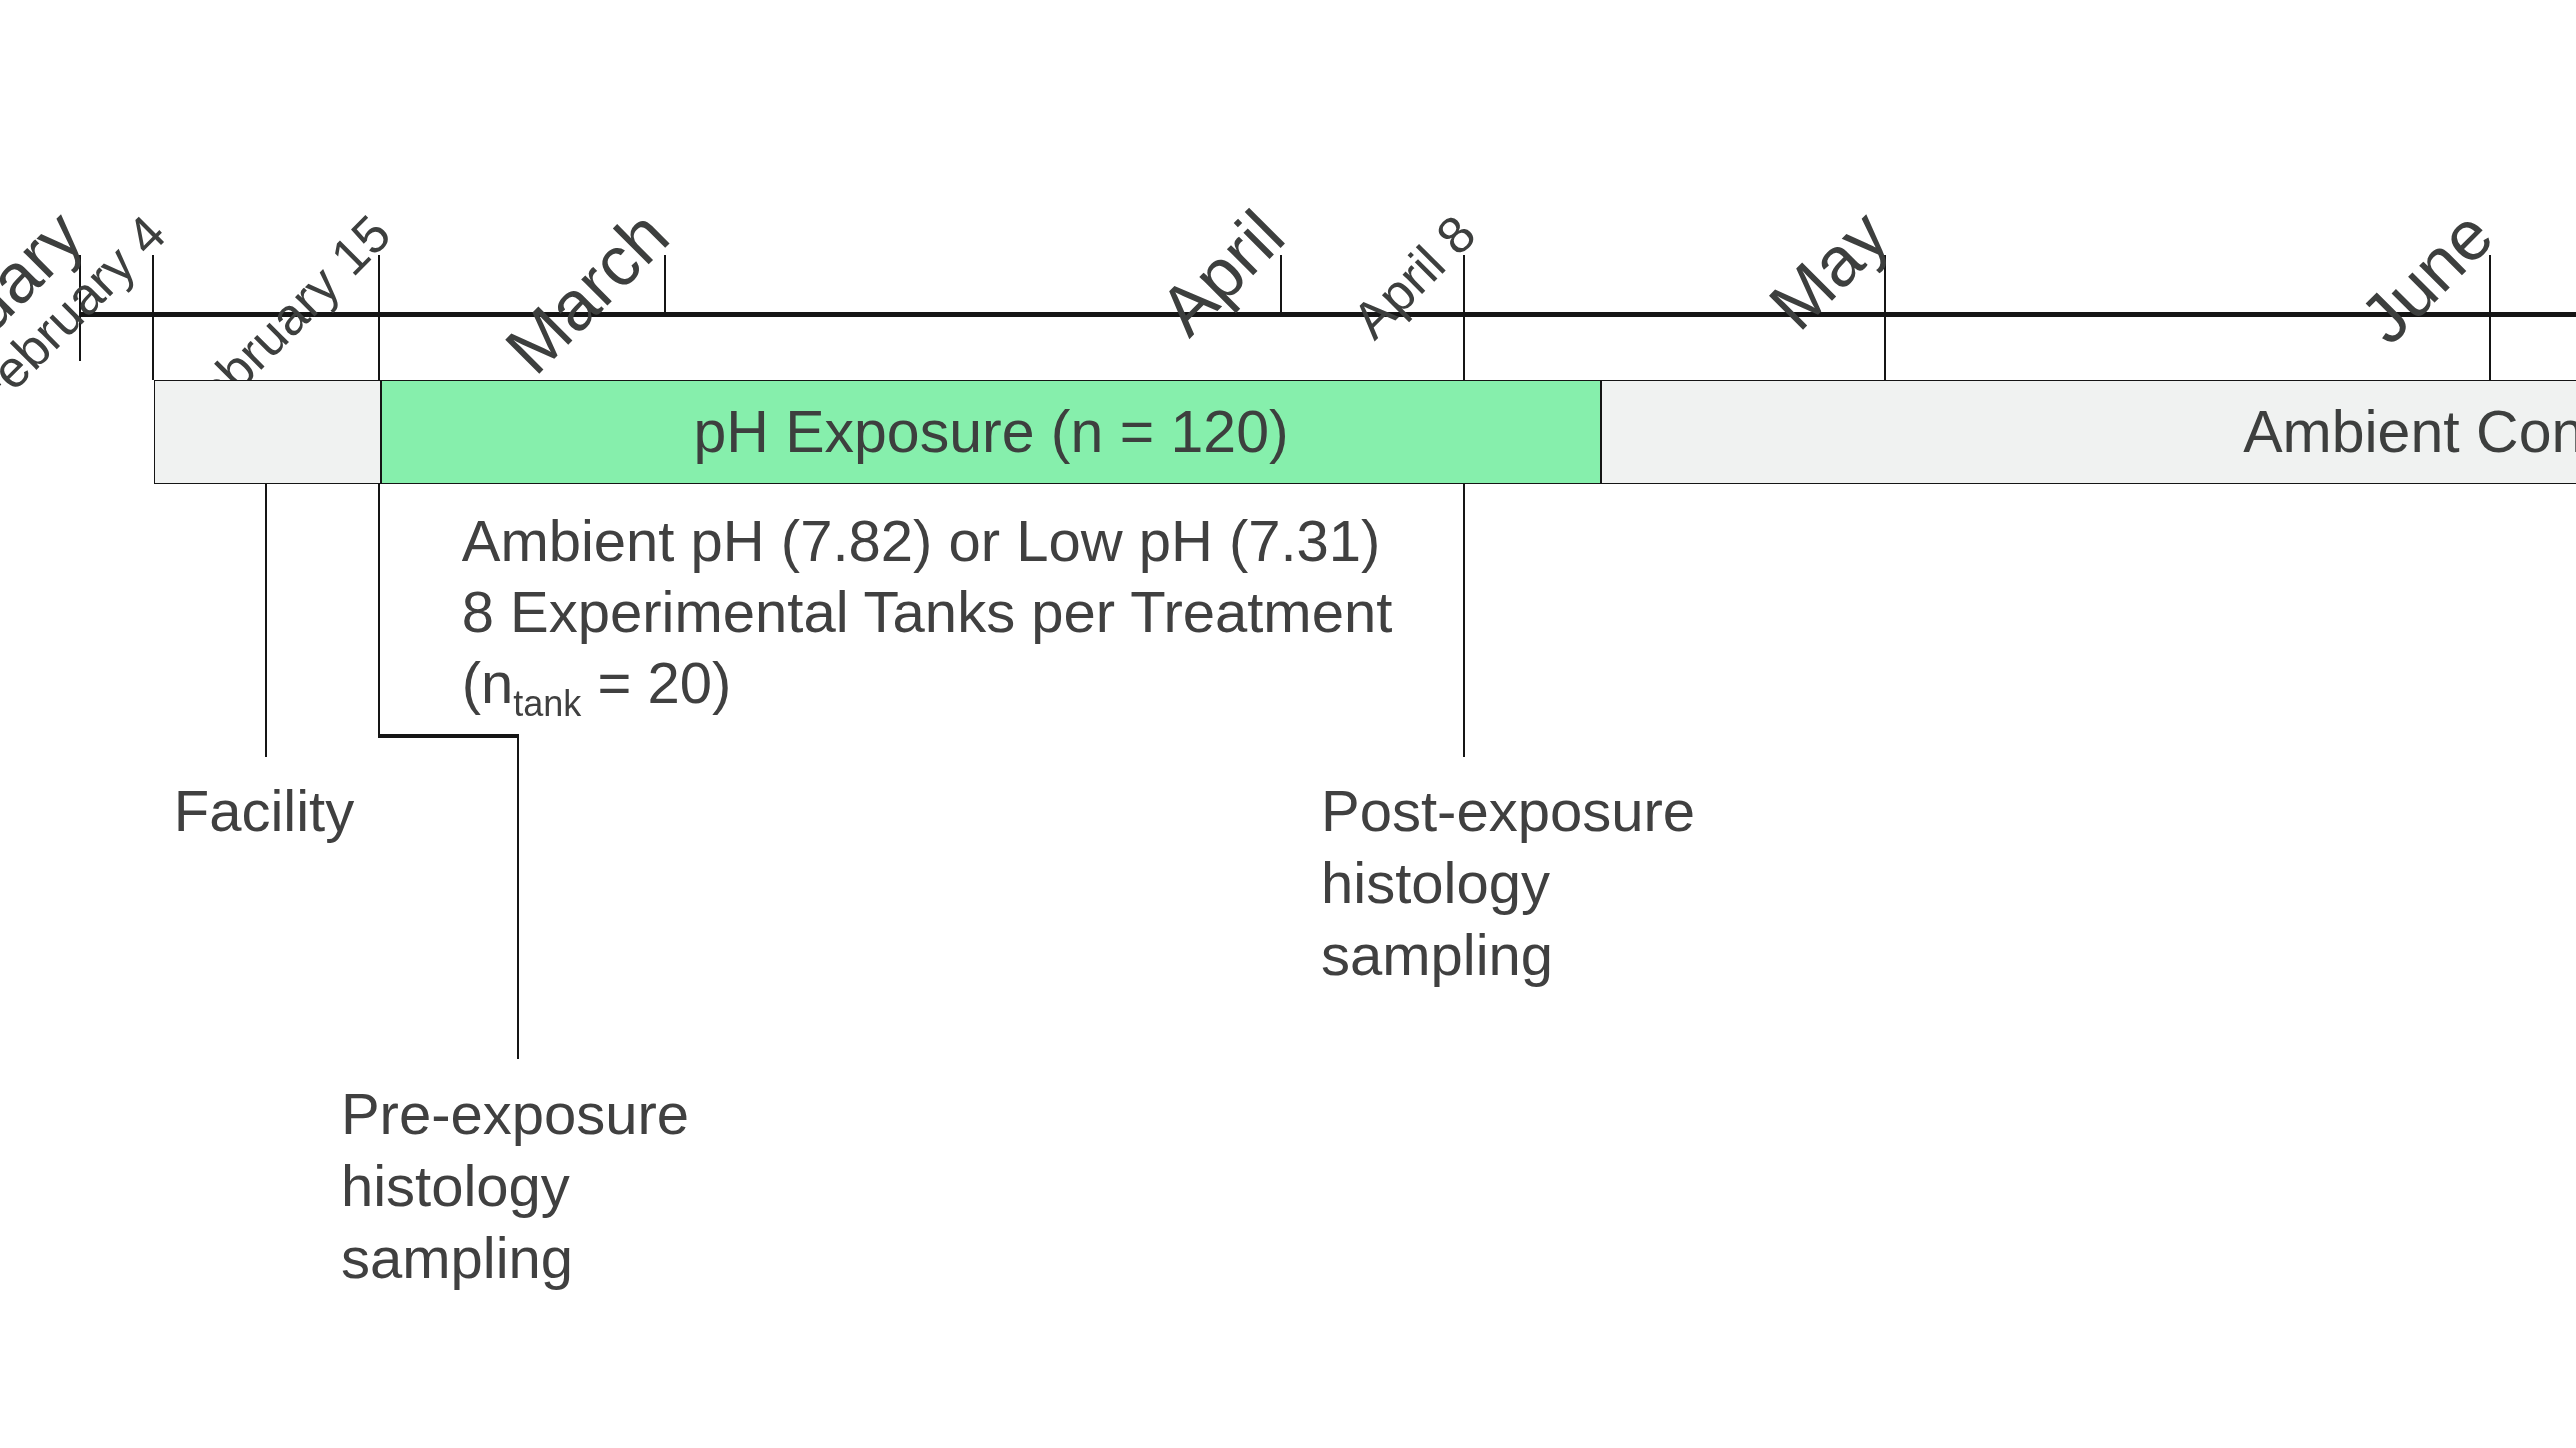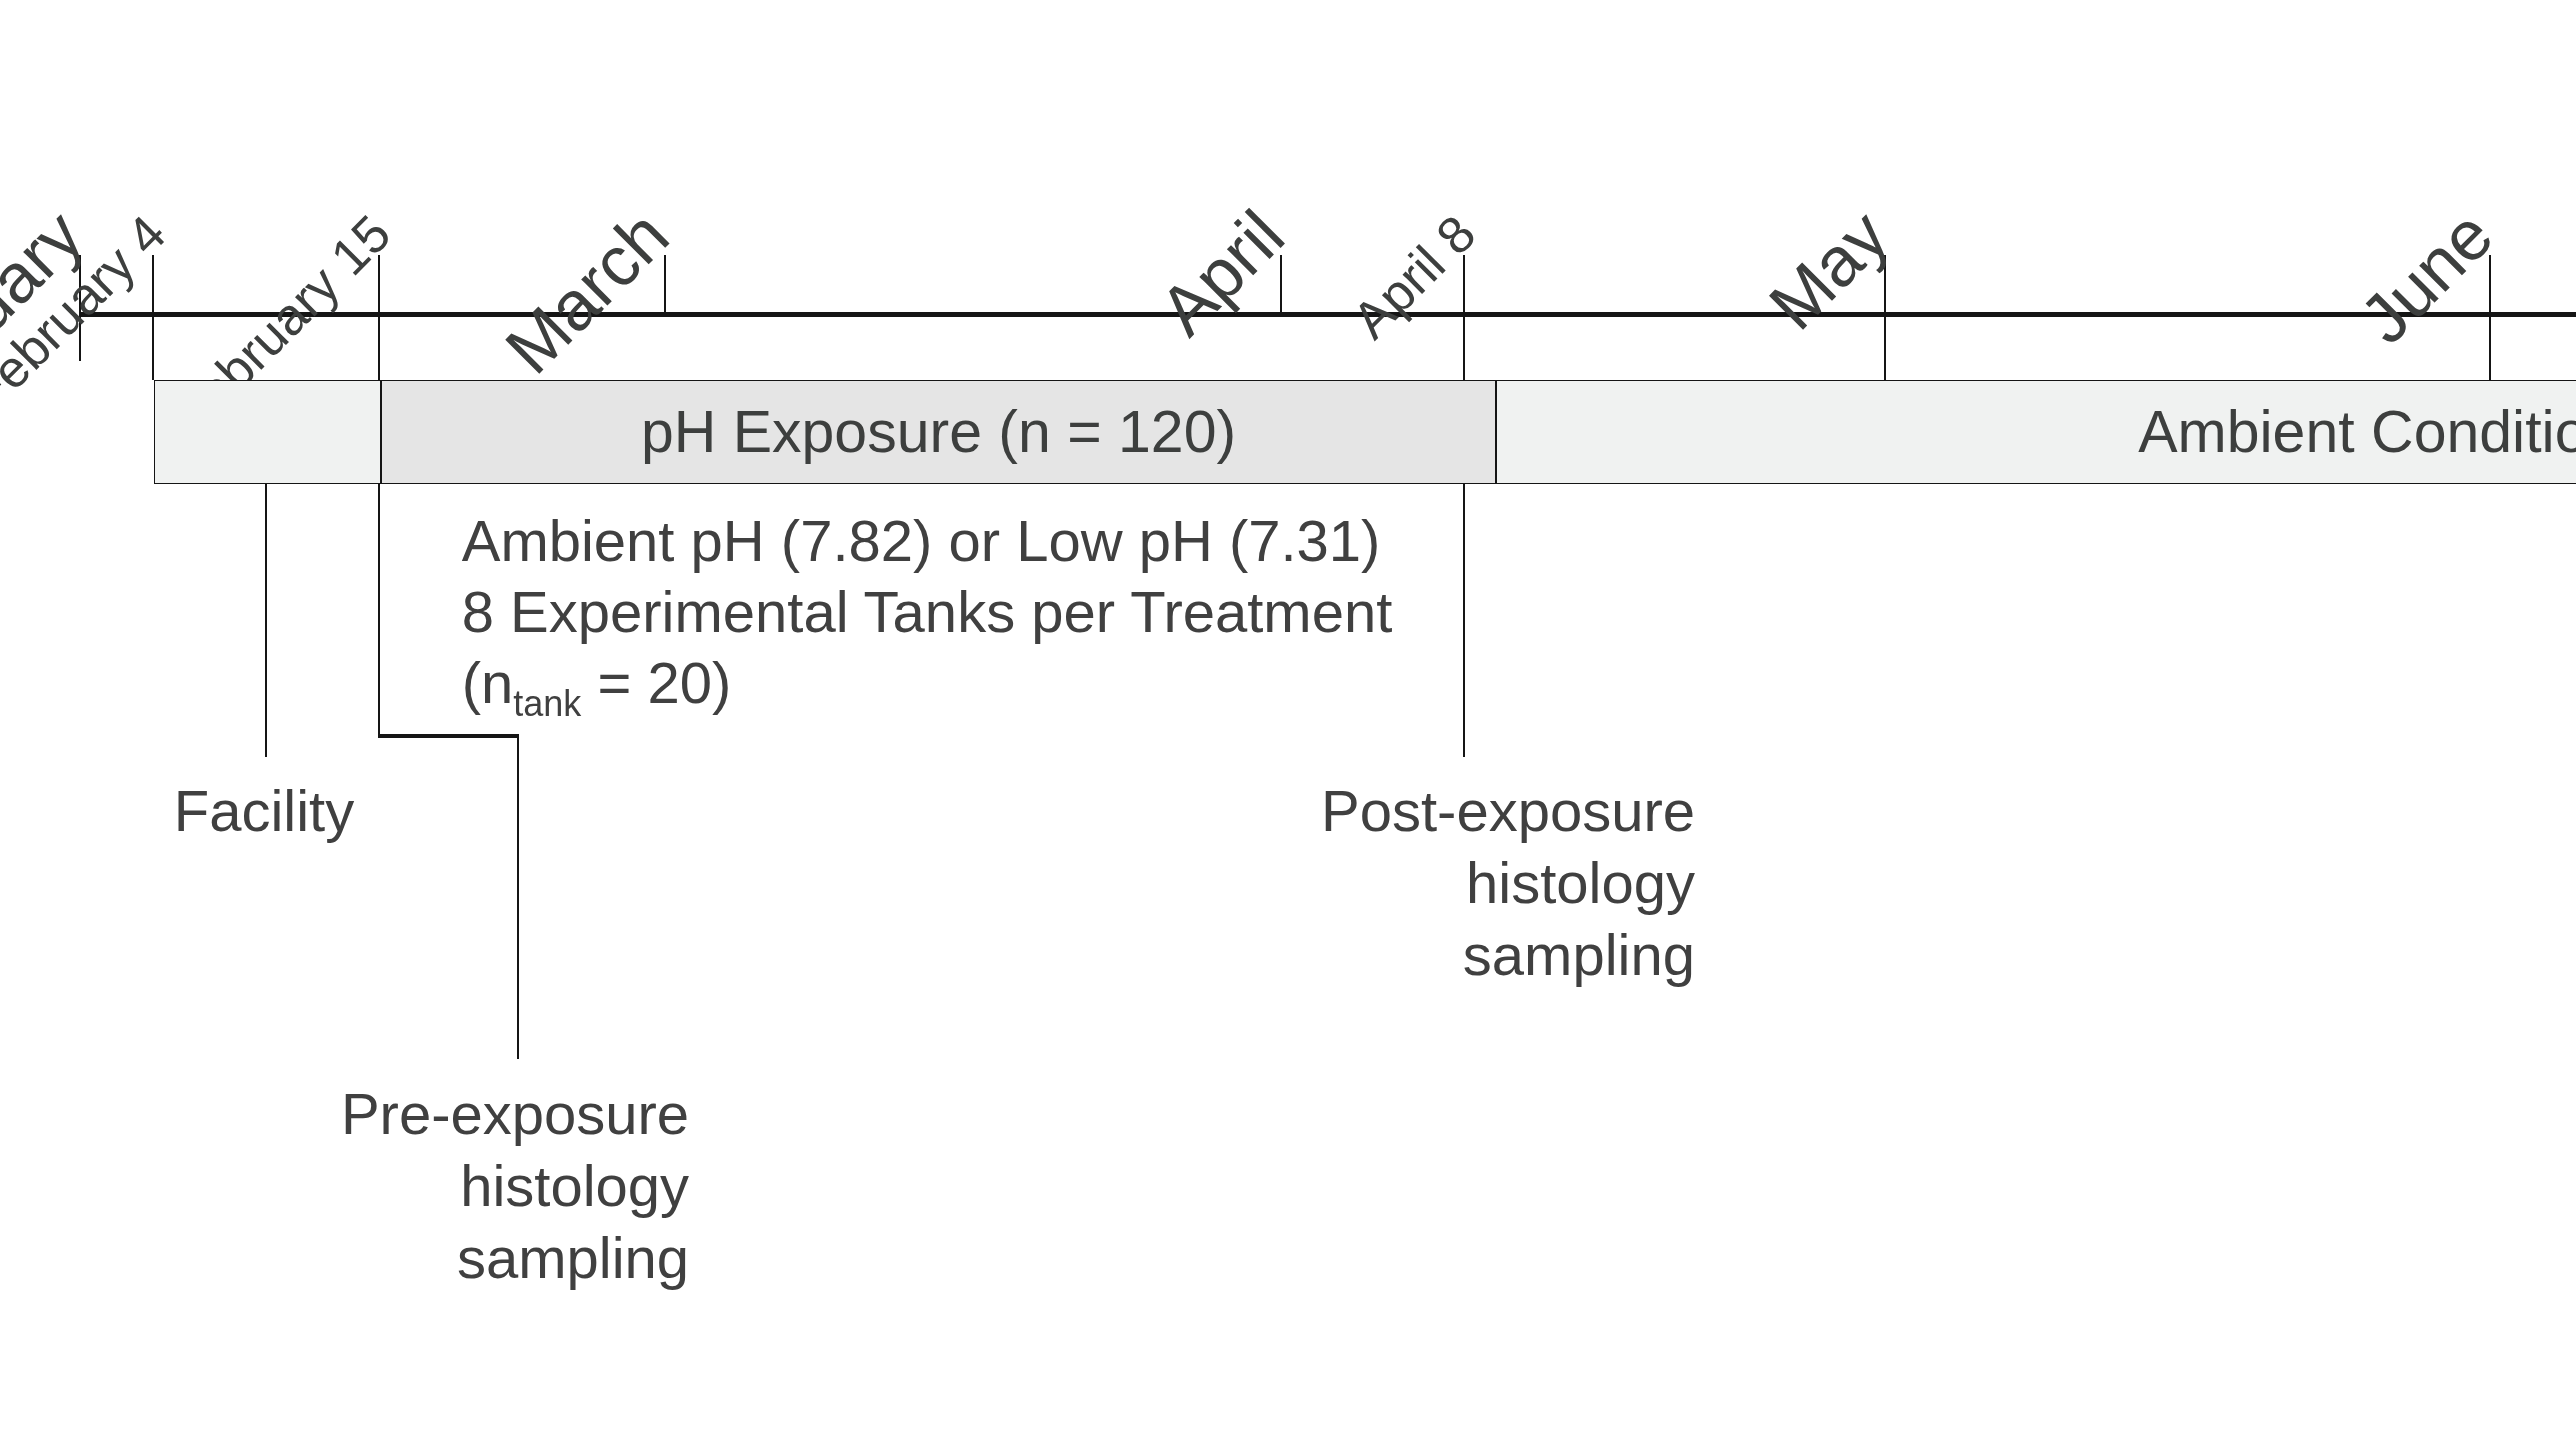--- a/index.html
+++ b/index.html
@@ -34,21 +34,21 @@
     height:100%;
     box-sizing:border-box;
     display:flex;align-items:center;justify-content:center;
     font-size:59px;color:#3d3f3e;white-space:nowrap;
   }
   .bar-seg + .bar-seg{border-left:2.1px solid #151515;}
   .stroke{position:absolute;background:#151515;}
   .callout-label{
     position:absolute;
     transform:translateX(-50%);
-    text-align:right;
+    text-align:left;
     font-size:58px;line-height:72px;color:#404040;white-space:nowrap;
   }
   .annotation{
     position:absolute;
     transform:translateX(-50%);
     text-align:left;
     font-size:58px;line-height:71px;color:#404040;white-space:nowrap;
   }
   .annotation sub{font-size:36px;line-height:0;}
 </style>
@@ -76,21 +76,21 @@
       <div class="month-label" style="right: 2787px; bottom: 1201px;">April</div>
       <div class="month-label" style="right: 2183px; bottom: 1201px;">May</div>
       <div class="month-label" style="right: 1578px; bottom: 1201px;">June</div>
       <div class="date-label" style="right: 3909px; bottom: 1206px;">February 4</div>
       <div class="date-label" style="right: 3684px; bottom: 1206px;">February 15</div>
       <div class="date-label" style="right: 2599px; bottom: 1206px;">April 8</div>
     </div>
 
   <div id="bar" class="bar" style="left: 154px; top: 380px; width: 3504px; height: 104px;">
       <div class="bar-seg" style="width: 225px; background: rgb(240, 242, 241);"></div>
-      <div class="bar-seg" style="width: 1115px; background: #e5e5e5;">pH Exposure (n = 120)</div>
+      <div class="bar-seg" style="width: 1220px; background: #86efac;">pH Exposure (n = 120)</div>
       <div class="bar-seg" style="width: 1796px; background: rgb(240, 242, 241);">Ambient Conditions</div>
     </div>
 
   <div id="annotation" class="annotation" style="left: 927px; top: 505px;">
     <div>Ambient pH (7.82) or Low pH (7.31)</div>
     <div>8 Experimental Tanks per Treatment</div>
     <div><span>(n</span><sub>tank</sub><span> = 20)</span></div>
   </div>
 
   <div id="callouts-layer">

